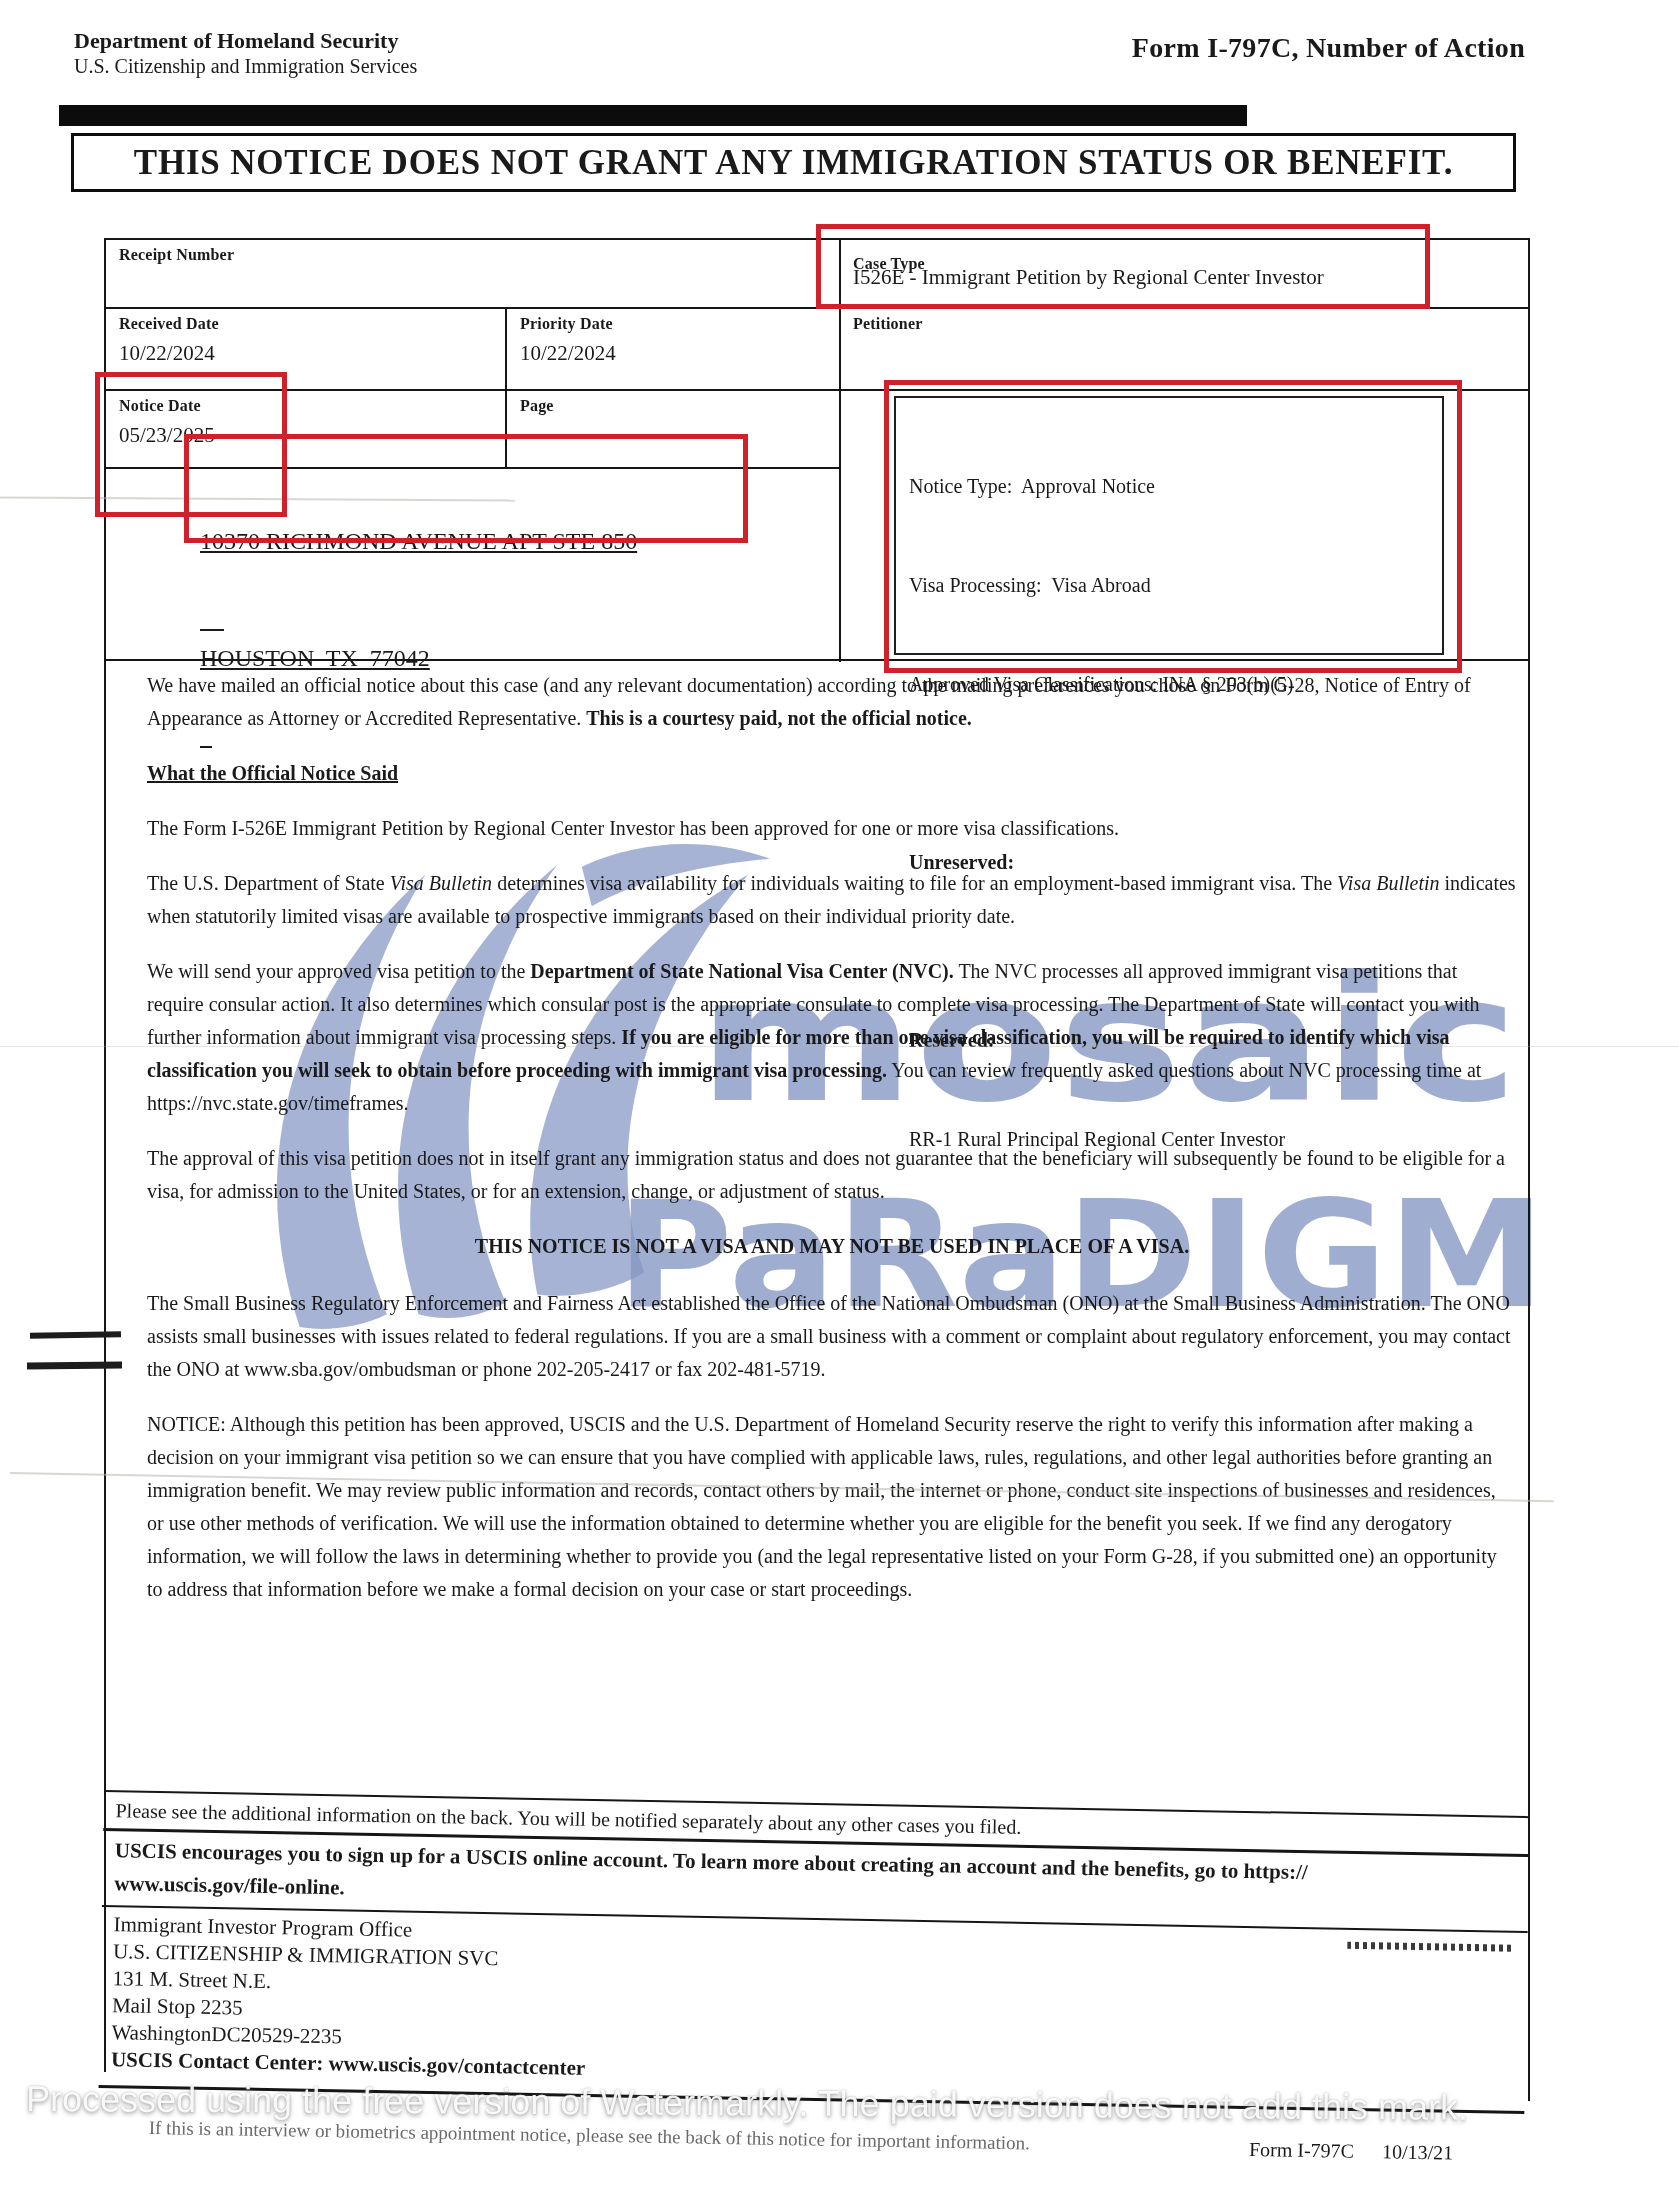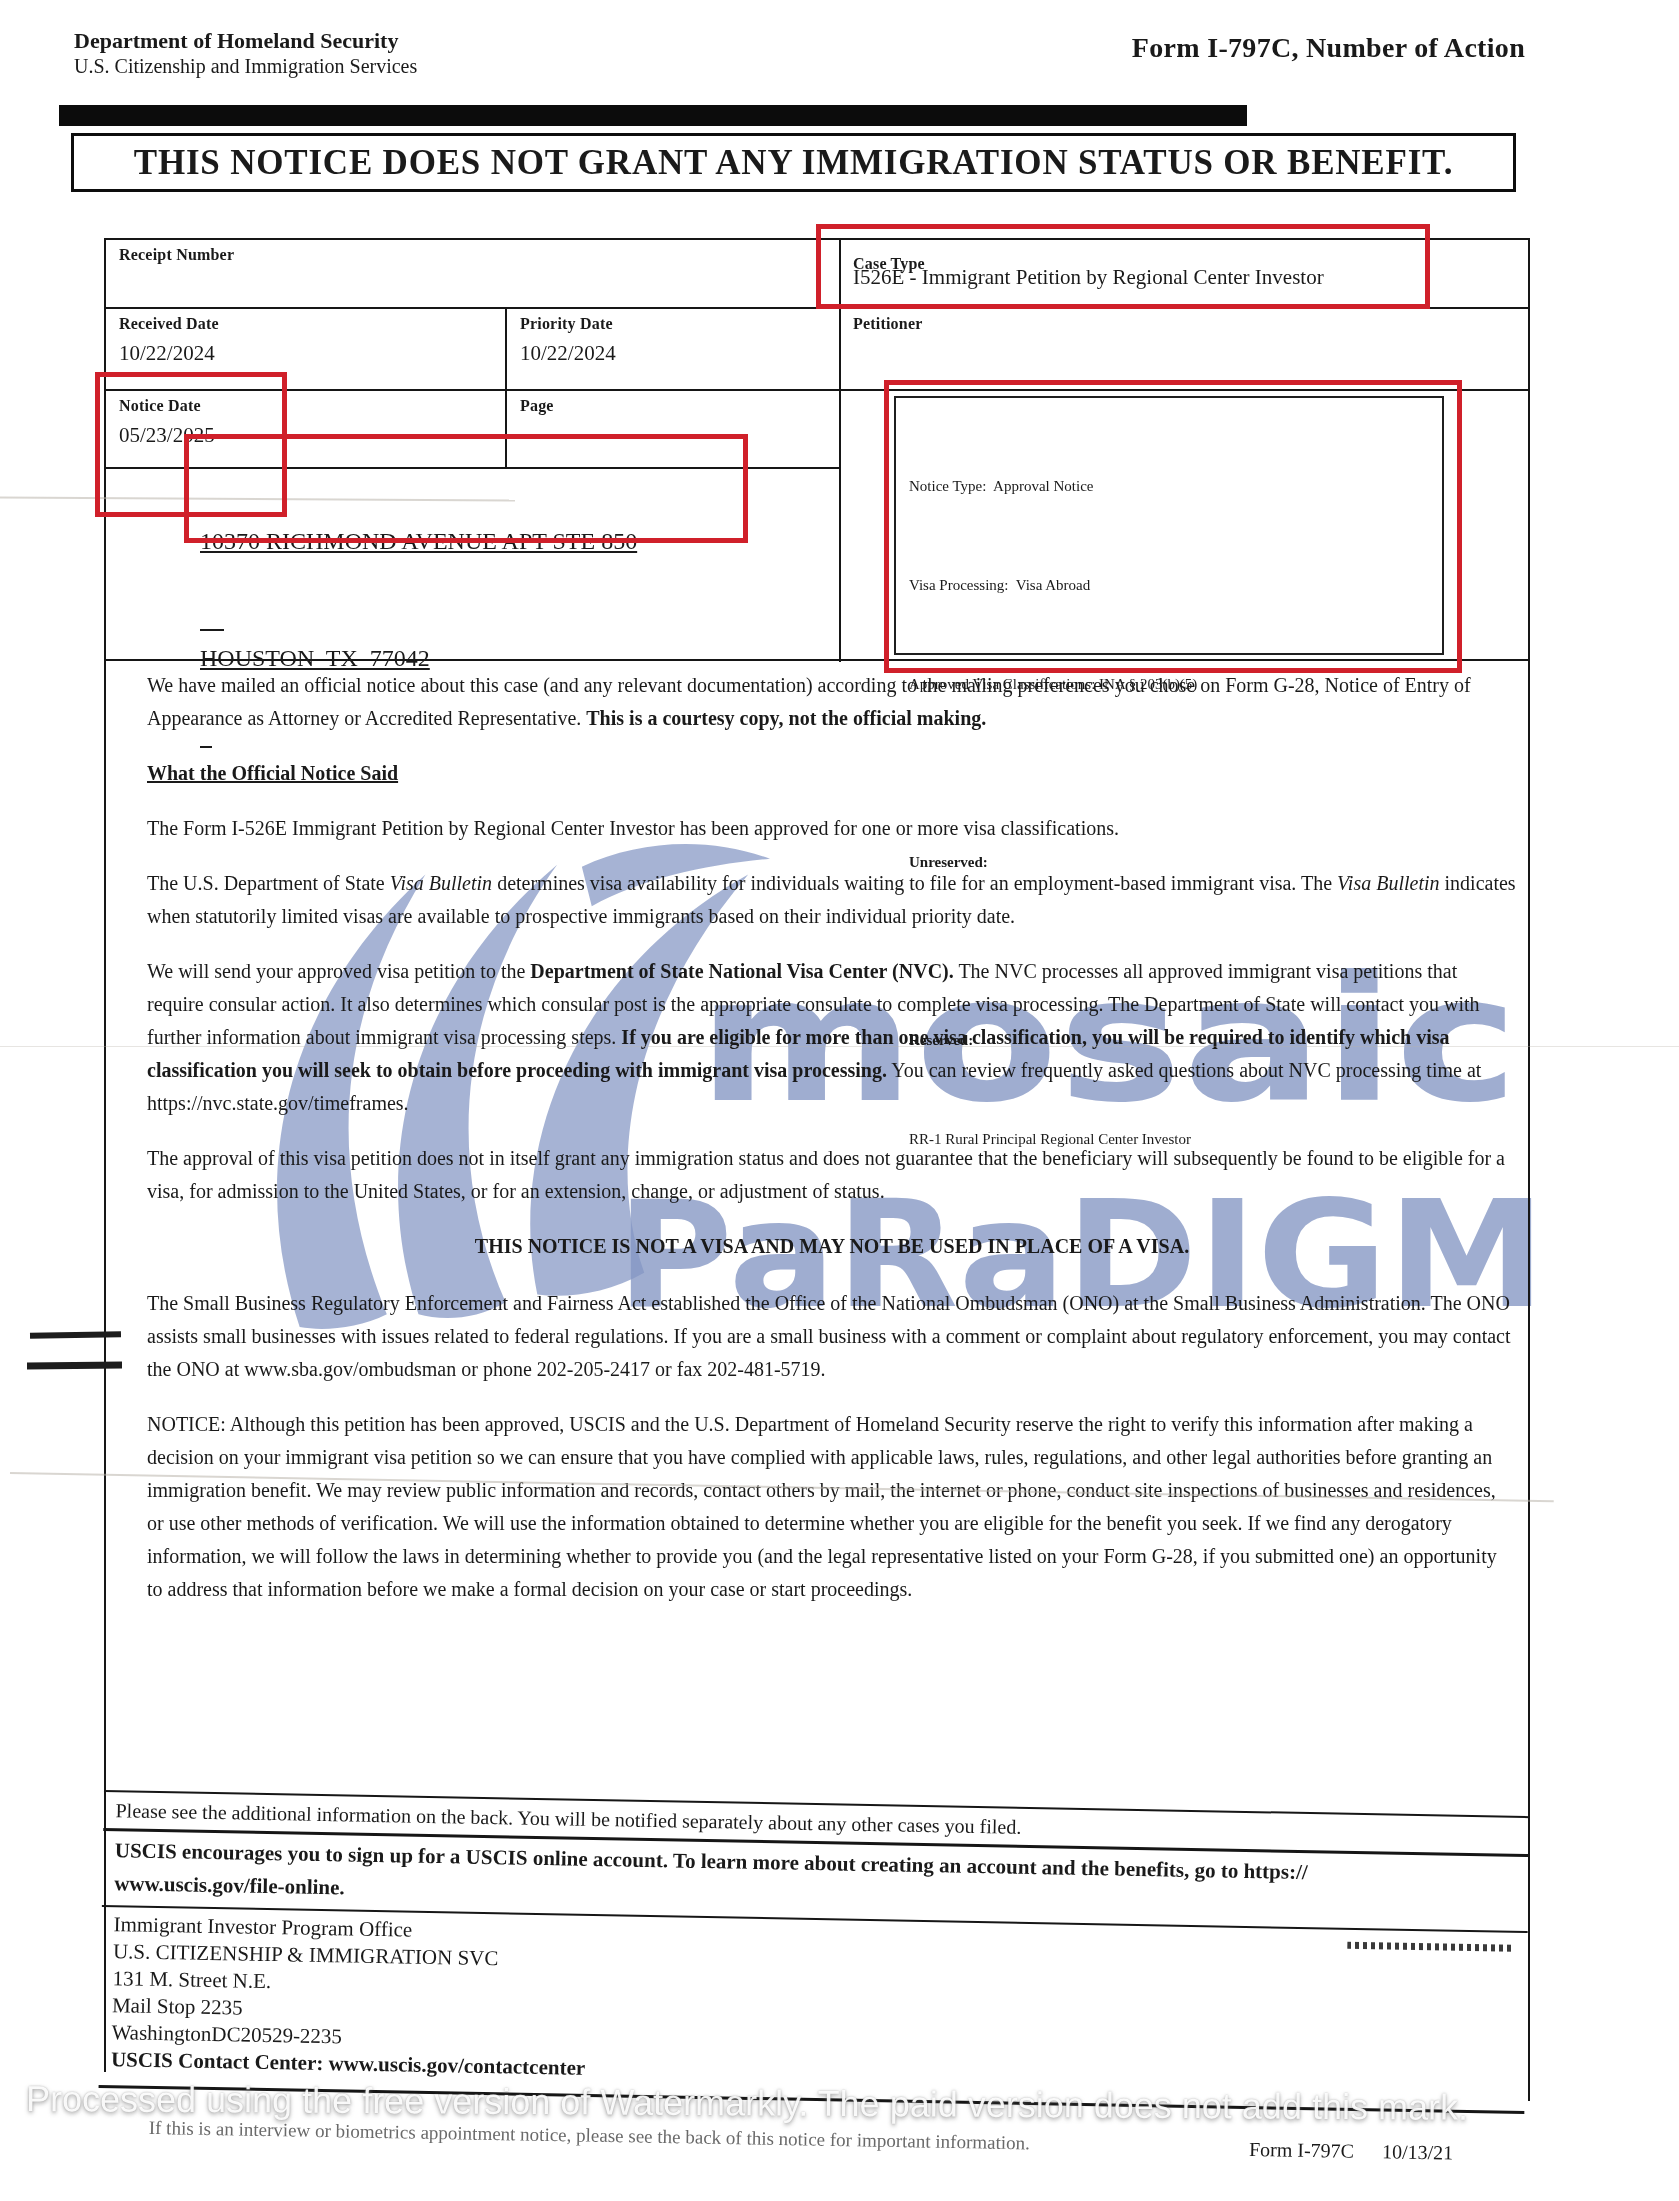--- a/index.html
+++ b/index.html
@@ -36,21 +36,21 @@
   #lbl-priority{left:520px;top:315px;}
   #val-priority{left:520px;top:341px;}
   #lbl-petitioner{left:853px;top:315px;}
   #lbl-noticedate{left:119px;top:397px;}
   #val-noticedate{left:119px;top:423px;}
   #lbl-page{left:520px;top:397px;}
   
   #address{left:200px;top:444px;font-size:24px;line-height:39px;white-space:pre;text-decoration:underline;}
   
   #notice-cell{left:894px;top:396px;width:546px;height:255px;border:2px solid #1f1f1f;}
-  #notice-details{left:909px;top:404px;width:535px;font-size:15px;line-height:33px;white-space:pre;}
+  #notice-details{left:909px;top:404px;width:535px;font-size:20px;line-height:33px;white-space:pre;}
   .nd-gap{height:13px;}
   .nd-bold{font-weight:bold;}
   
   #body-text{left:147px;top:669px;width:1370px;font-size:20px;line-height:33px;text-align:left;}
   .para{margin:0 0 22px 0;}
   .seg-b{font-weight:bold;}
   .seg-i{font-style:italic;}
   #section-heading{font-weight:bold;text-decoration:underline;margin:0 0 22px 0;}
   #visa-warning{font-weight:bold;text-align:center;margin:0 0 24px 0;}
   
@@ -153,21 +153,21 @@
     <div>Visa Processing:  Visa Abroad</div>
     <div>Approved Visa Classifications: INA § 203(b)(5)</div>
     <div class="nd-gap"></div>
     <div class="nd-bold">Unreserved:</div>
     <div class="nd-gap"></div>
     <div class="nd-bold">Reserved:</div>
     <div>RR-1 Rural Principal Regional Center Investor</div>
   </div>
 
   <div class="abs" id="body-text">
-    <div class="para"><span>We have mailed an official notice about this case (and any relevant documentation) according to the mailing preferences you chose on Form G-28, Notice of Entry of Appearance as Attorney or Accredited Representative. </span><span class="seg-b">This is a courtesy copy, not the official making.</span></div>
+    <div class="para"><span>We have mailed an official notice about this case (and any relevant documentation) according to the mailing preferences you chose on Form G-28, Notice of Entry of Appearance as Attorney or Accredited Representative. </span><span class="seg-b">This is a courtesy paid, not the official notice.</span></div>
     <div id="section-heading">What the Official Notice Said</div>
     <div class="para"><span>The Form I-526E Immigrant Petition by Regional Center Investor has been approved for one or more visa classifications.</span></div>
     <div class="para"><span>The U.S. Department of State </span><span class="seg-i">Visa Bulletin</span><span> determines visa availability for individuals waiting to file for an employment-based immigrant visa. The </span><span class="seg-i">Visa Bulletin</span><span> indicates when statutorily limited visas are available to prospective immigrants based on their individual priority date.</span></div>
     <div class="para"><span>We will send your approved visa petition to the </span><span class="seg-b">Department of State National Visa Center (NVC).</span><span> The NVC processes all approved immigrant visa petitions that require consular action. It also determines which consular post is the appropriate consulate to complete visa processing. The Department of State will contact you with further information about immigrant visa processing steps. </span><span class="seg-b">If you are eligible for more than one visa classification, you will be required to identify which visa classification you will seek to obtain before proceeding with immigrant visa processing.</span><span> You can review frequently asked questions about NVC processing time at https://nvc.state.gov/timeframes.</span></div>
     <div class="para"><span>The approval of this visa petition does not in itself grant any immigration status and does not guarantee that the beneficiary will subsequently be found to be eligible for a visa, for admission to the United States, or for an extension, change, or adjustment of status.</span></div>
     <div id="visa-warning">THIS NOTICE IS NOT A VISA AND MAY NOT BE USED IN PLACE OF A VISA.</div>
     <div class="para"><span>The Small Business Regulatory Enforcement and Fairness Act established the Office of the National Ombudsman (ONO) at the Small Business Administration. The ONO assists small businesses with issues related to federal regulations. If you are a small business with a comment or complaint about regulatory enforcement, you may contact the ONO at www.sba.gov/ombudsman or phone 202-205-2417 or fax 202-481-5719.</span></div>
     <div class="para"><span>NOTICE: Although this petition has been approved, USCIS and the U.S. Department of Homeland Security reserve the right to verify this information after making a decision on your immigrant visa petition so we can ensure that you have complied with applicable laws, rules, regulations, and other legal authorities before granting an immigration benefit. We may review public information and records, contact others by mail, the internet or phone, conduct site inspections of businesses and residences, or use other methods of verification. We will use the information obtained to determine whether you are eligible for the benefit you seek. If we find any derogatory information, we will follow the laws in determining whether to provide you (and the legal representative listed on your Form G-28, if you submitted one) an opportunity to address that information before we make a formal decision on your case or start proceedings.</span></div>
   </div>
 

